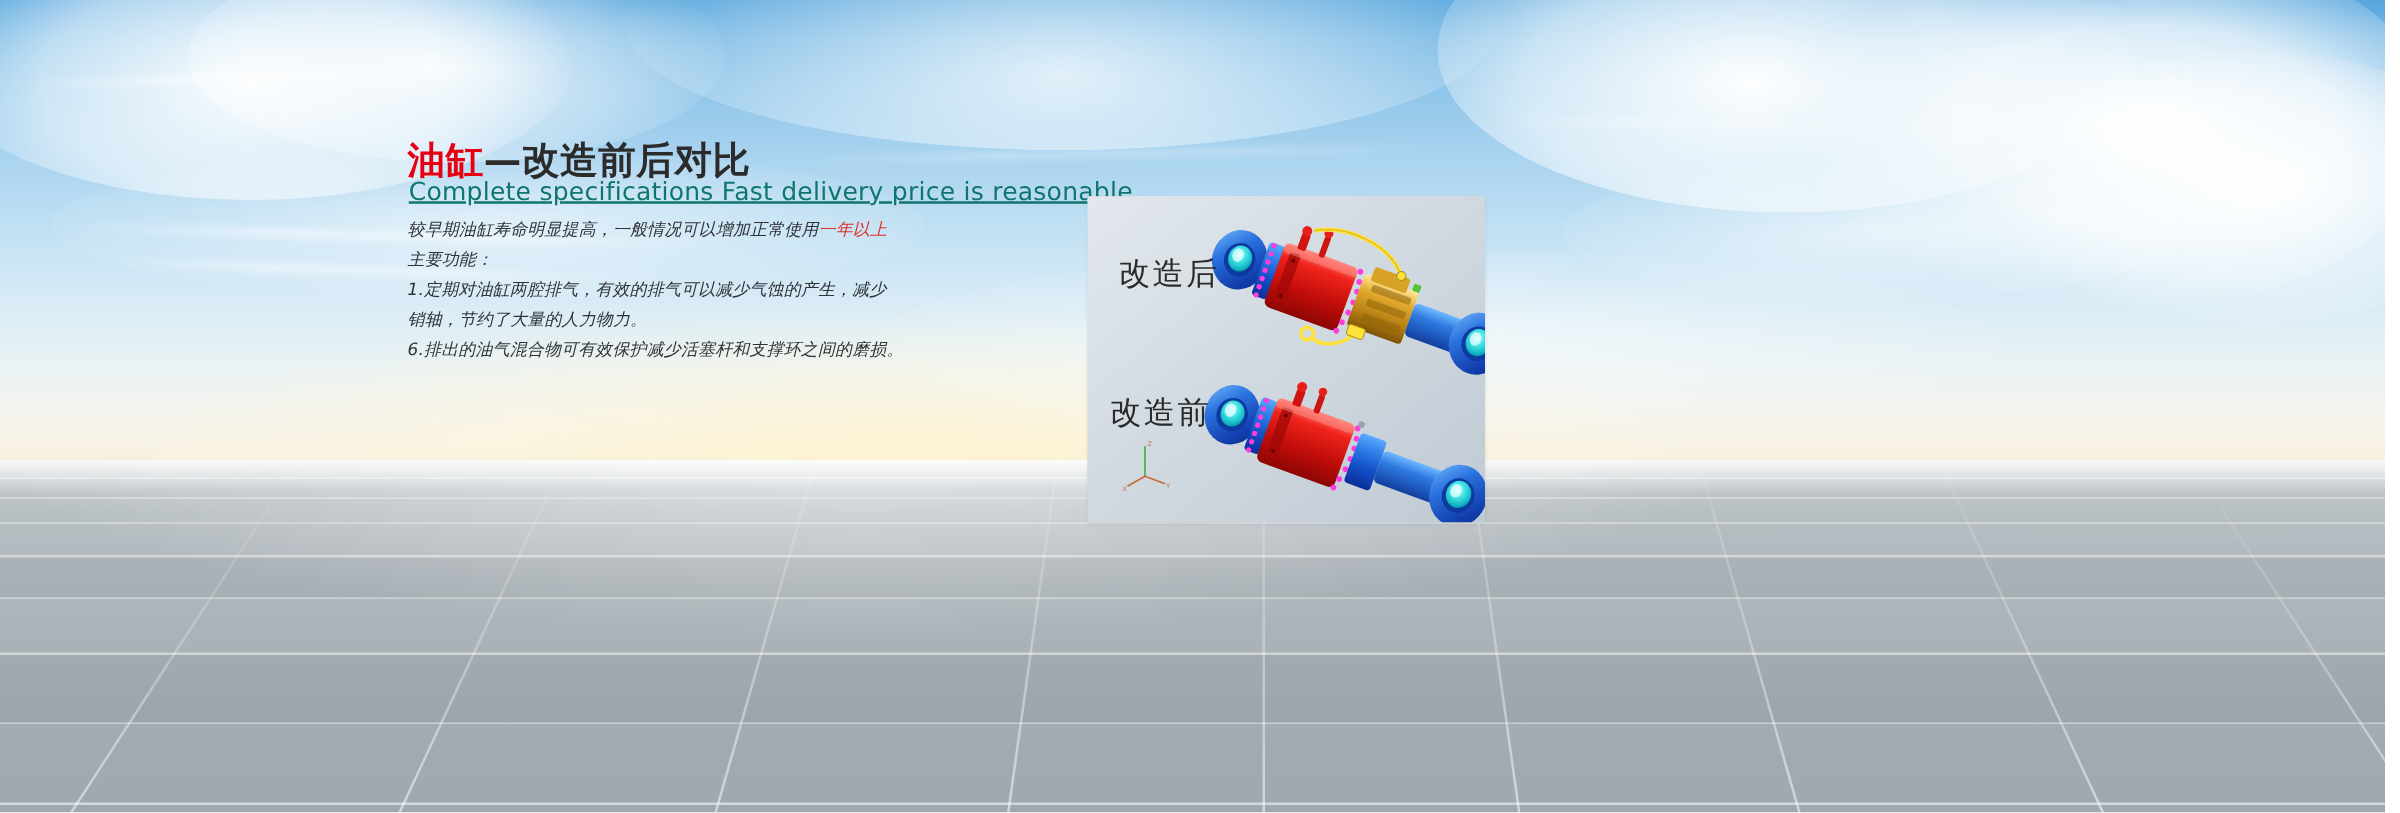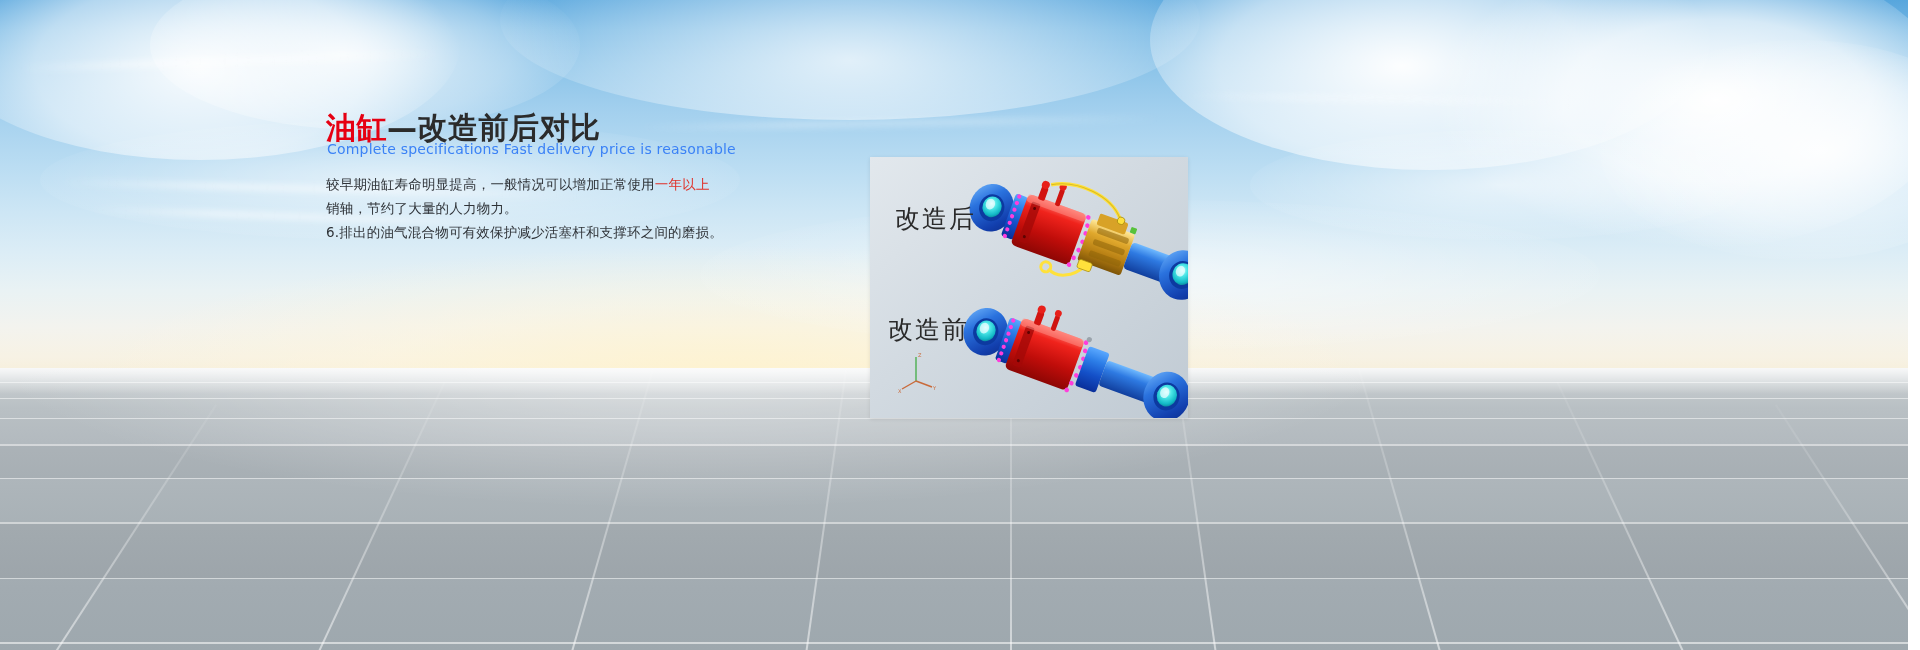--- a/index.html
+++ b/index.html
@@ -115,31 +115,33 @@
     font-weight: bold;
     letter-spacing: 0.5px;
     white-space: nowrap;
     color: #2b2b2b;
     font-family: "DejaVu Sans", "Liberation Sans", sans-serif;
   }
   .title .hl { color: #e60012; }
   .subtitle {
     position: absolute;
     left: 327px; top: 141px;
-    font-size: 14px;
-    color: #3b82f6;
+    font-size: 20px;
+    color: #0f766e;
     letter-spacing: 0.2px;
     white-space: nowrap;
     font-family: "DejaVu Sans", "Liberation Sans", sans-serif;
+    text-decoration: underline;
   }
 
   .body-block {
     position: absolute;
     left: 326px; top: 172px;
     width: 420px;
+    font-style: italic;
   }
   .body-line {
     font-size: 13.5px;
     line-height: 24px;
     color: #2f3338;
     white-space: nowrap;
     letter-spacing: 0.2px;
     font-family: "DejaVu Sans", "Liberation Sans", sans-serif;
   }
   .body-line .hl { color: #e03028; }
@@ -214,20 +216,22 @@
     <div class="ground-vignette"></div>
   </div>
 
   <div class="title">
     <span class="hl">油缸</span><span>—改造前后对比</span>
   </div>
   <div class="subtitle">Complete specifications Fast delivery price is reasonable</div>
 
   <div class="body-block" id="body-block">
       <div class="body-line"><span>较早期油缸寿命明显提高，一般情况可以增加正常使用</span><span class="hl">一年以上</span></div>
+      <div class="body-line"><span>主要功能：</span></div>
+      <div class="body-line"><span>1.定期对油缸两腔排气，有效的排气可以减少气蚀的产生，减少</span></div>
       <div class="body-line"><span>销轴，节约了大量的人力物力。</span></div>
       <div class="body-line"><span>6.排出的油气混合物可有效保护减少活塞杆和支撑环之间的磨损。</span></div>
     </div>
 
   <div class="panel">
 
     <svg width="318" height="261" viewBox="0 0 318 261">
       <defs>
         <linearGradient id="blueBody" x1="0" y1="0" x2="0" y2="1">
           <stop offset="0%" stop-color="#5aa8ff"></stop>

